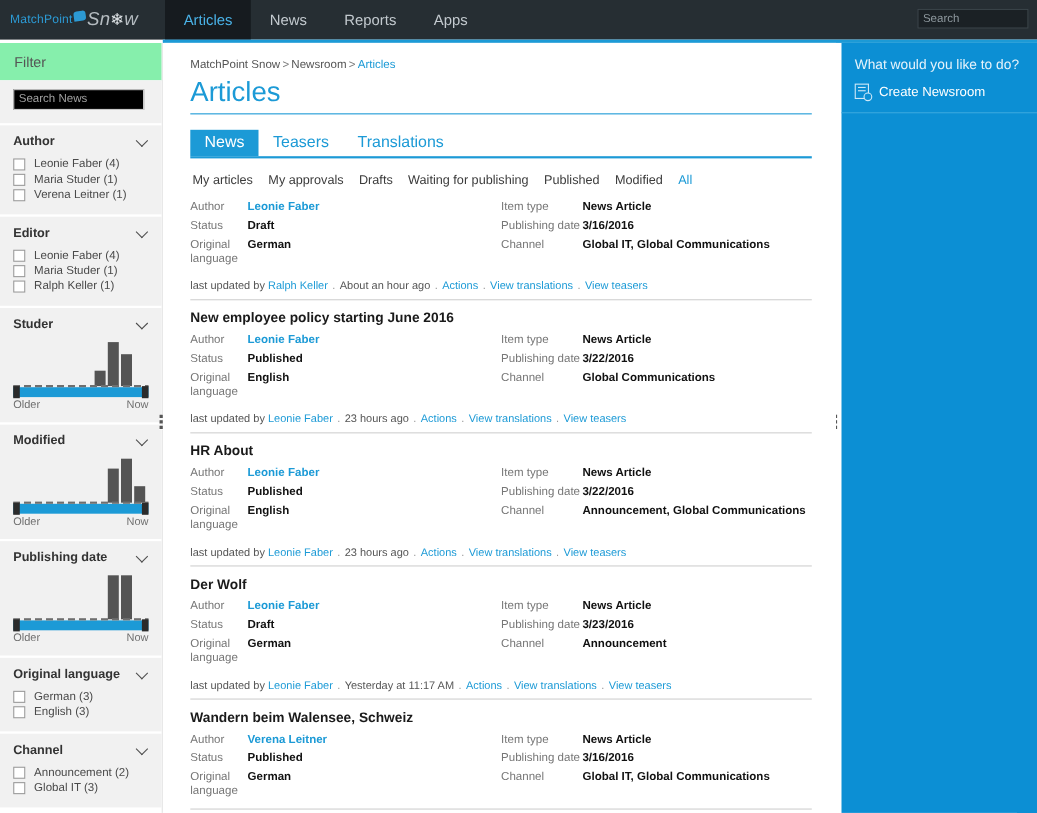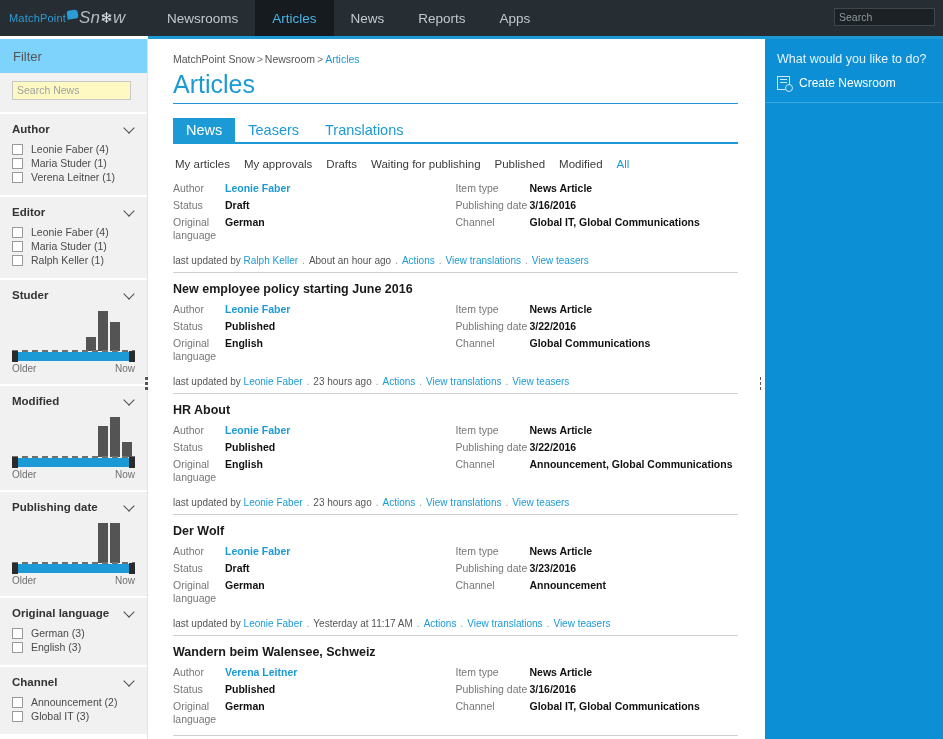--- a/index.html
+++ b/index.html
@@ -54,26 +54,26 @@
     background: #1c9ad6;
   }
 
   
   .leftpanel {
     position: absolute; top: 39px; left: 0; width: 148px; height: 700px;
     background: #ffffff; border-right: 1px solid #e3e3e3;
     overflow: hidden;
   }
   .filter-head {
-    height: 34px; background: #7dd3fc; display: flex; align-items: center;
+    height: 34px; background: #86efac; display: flex; align-items: center;
     padding-left: 13px; color: #555; font-size: 13px;
   }
   .filter-search-wrap { background: #f1f1f1; padding: 7px 12px 12px 12px; }
   .filter-search {
-    width: 119px; height: 19px; border: 1px solid #c8c8c8; background: #fef9c3;
+    width: 119px; height: 19px; border: 1px solid #c8c8c8; background: #000000;
     font-size: 10.5px; color: #8a8a8a; padding: 0 4px; outline: none;
     font-family: "Liberation Sans", sans-serif;
   }
   .filter-search::placeholder { color: #a0a0a0; }
 
   .fsection { background: #f1f1f1; border-top: 2px solid #ffffff; padding: 9px 12px 10px 12px; }
   .fsection-head {
     display: flex; align-items: center; justify-content: space-between;
     cursor: pointer; margin-bottom: 8px;
   }
@@ -192,21 +192,20 @@
 </head>
 <body>
 
 <div class="topbar">
   <div class="logo">
     <span class="logo-mp">MatchPoint</span>
       <span class="logo-bubble"></span>
       <span class="logo-snow"><span>Sn</span><span class="logo-flake">❄</span><span>w</span></span>
   </div>
   <div class="navtabs">
-    <a class="navtab">Newsrooms</a>
     <a class="navtab active">Articles</a>
     <a class="navtab">News</a>
     <a class="navtab">Reports</a>
     <a class="navtab">Apps</a>
   </div>
   <input class="topsearch" type="text" placeholder="Search" style="">
 </div>
 <div class="accentline"></div>
 
 <div class="leftpanel">

